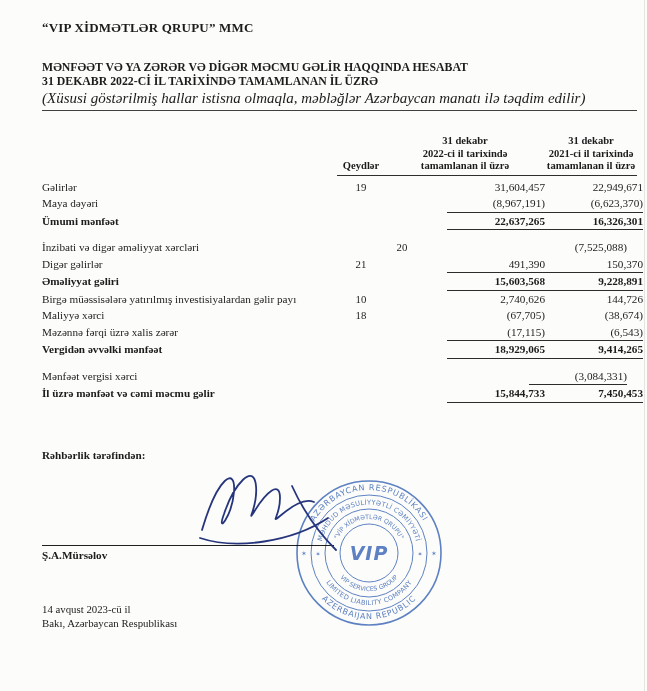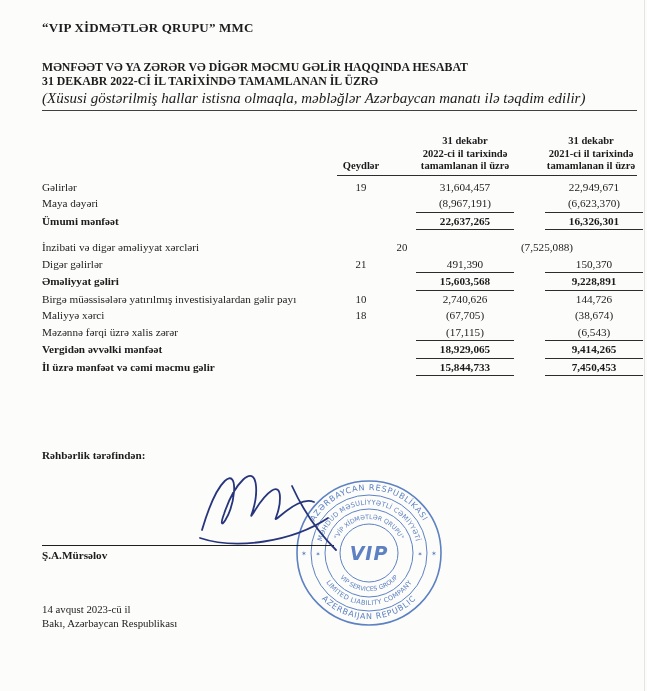--- a/index.html
+++ b/index.html
@@ -19,21 +19,21 @@
 
   .thead, .trow { display:grid; grid-template-columns:295px 48px 160px 92px; }
   .thead { margin-top:24px; align-items:end; }
   .th { font-weight:bold; font-size:10.6px; line-height:12.5px; border-bottom:1.3px solid #2e2e2e; padding-bottom:2px; }
   .th.notes { text-align:center; }
   .th.period { text-align:center; white-space:pre-line; }
 
   .tbody { margin-top:5px; }
   .trow { font-size:11.2px; line-height:13.5px; align-items:baseline; margin-top:2px; }
   .note { text-align:center; font-size:10.8px; }
-  .num { text-align:center; }
+  .num { text-align:right; }
   .num .in { display:inline-block; min-width:98px; padding-bottom:1px; }
   .rule .num .in { border-bottom:1.1px solid #2c2c2c; }
   .total { font-weight:bold; }
   .gap { margin-top:11px;gap:41px; }
 
   .abs { position:absolute; }
   #mgmt { left:42px; top:449px; font-weight:bold; font-size:11.2px; z-index:1; }
   #sigline { left:42px; top:545px; width:292px; border-top:1.5px solid #1f1f1f; height:0; z-index:1; }
   #signer { left:42px; top:549px; font-weight:bold; font-size:11.2px; z-index:1; }
   #signer-title { left:42px; top:562px; font-weight:bold; font-size:10.8px; width:470px; z-index:1; }
@@ -134,20 +134,26 @@
         <div class="num"><span class="in">(6,543)</span></div>
       </div>
 
       <div class="trow rule total">
         <div>Vergidən əvvəlki mənfəət</div>
         <div class="note"></div>
         <div class="num"><span class="in">18,929,065</span></div>
         <div class="num"><span class="in">9,414,265</span></div>
       </div>
 
+      <div class="trow rule gap">
+        <div>Mənfəət vergisi xərci</div>
+        <div class="note"></div>
+        <div class="num"><span class="in">(3,084,331)</span></div>
+        <div class="num"><span class="in">(1,963,812)</span></div>
+      </div>
 
       <div class="trow rule total">
         <div>İl üzrə mənfəət və cəmi məcmu gəlir</div>
         <div class="note"></div>
         <div class="num"><span class="in">15,844,733</span></div>
         <div class="num"><span class="in">7,450,453</span></div>
       </div>
 
     </div>
   </div>

